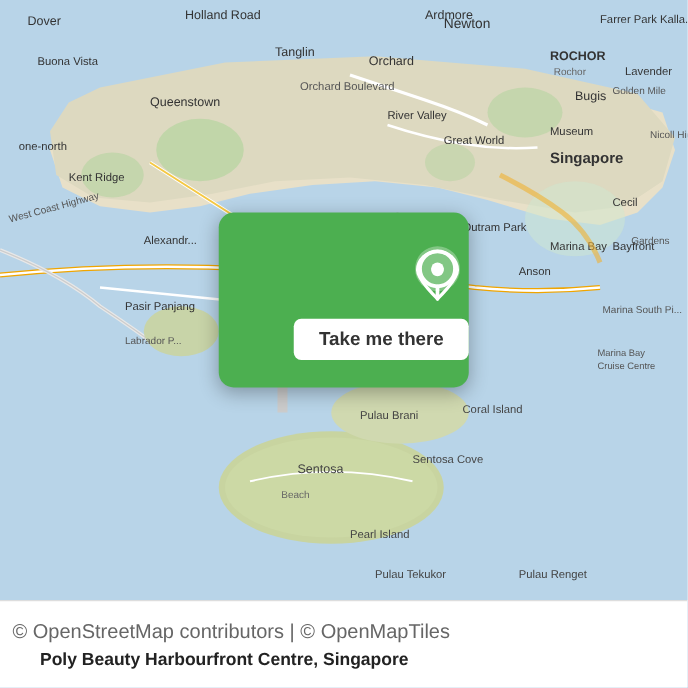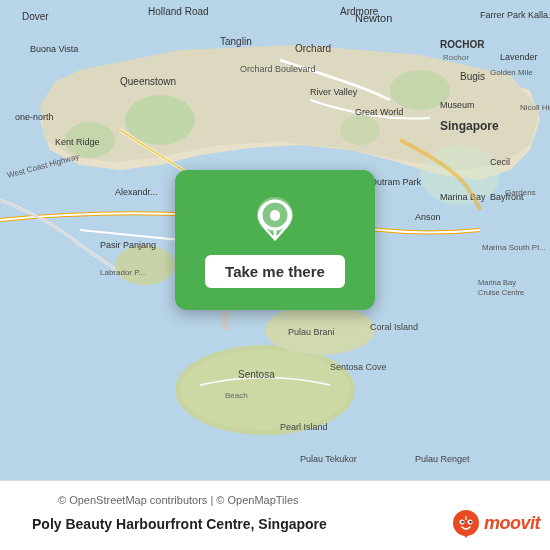--- a/index.html
+++ b/index.html
@@ -26,21 +26,21 @@
       position: absolute;
       top: 50%;
       left: 50%;
       transform: translate(-50%, -50%);
       background-color: #4caf50;
       border-radius: 12px;
       width: 200px;
       height: 140px;
       display: flex;
       flex-direction: column;
-      align-items: center;
+      align-items: flex-end;
       justify-content: center;
       box-shadow: 0 4px 15px rgba(0,0,0,0.3);
       z-index: 10;
     }
 
     #pin-icon {
       width: 50px;
       height: 50px;
       margin-bottom: 12px;
     }
@@ -63,24 +63,23 @@
       height: 70px;
       background: white;
       border-top: 1px solid #ddd;
       display: flex;
       flex-direction: column;
       justify-content: center;
       padding: 4px 10px;
     }
 
     #attribution {
-      font-size: 11px;
+      font-size: 16px;
       color: #666;
       margin-bottom: 4px;
-      margin-left: 48px;
     }
 
     #bottom-row {
       display: flex;
       align-items: center;
       justify-content: space-between;
     }
 
     #place-name {
       font-size: 14px;
@@ -262,33 +261,14 @@
     </svg>
 
     <button id="take-me-there-btn">Take me there</button>
   </div>
 </div>
 
 <div id="bottom-bar">
   <div id="attribution">© OpenStreetMap contributors | © OpenMapTiles</div>
   <div id="bottom-row">
     <span id="place-name">Poly Beauty Harbourfront Centre, Singapore</span>
-    <div id="moovit-logo">
-
-      <svg id="moovit-icon" viewBox="0 0 28 28" xmlns="http://www.w3.org/2000/svg">
-        <circle cx="14" cy="13" r="13" fill="#e84b23"></circle>
-
-        <circle cx="10" cy="12" r="2.5" fill="white"></circle>
-        <circle cx="18" cy="12" r="2.5" fill="white"></circle>
-        <circle cx="10.5" cy="12" r="1.2" fill="#333"></circle>
-        <circle cx="18.5" cy="12" r="1.2" fill="#333"></circle>
-
-        <path d="M 10 17 Q 14 21 18 17" stroke="white" stroke-width="1.5" fill="none" stroke-linecap="round"></path>
-
-        <circle cx="14" cy="4" r="2" fill="#e84b23"></circle>
-        <line x1="14" y1="6" x2="14" y2="10" stroke="white" stroke-width="1.2"></line>
-
-        <polygon points="11,24 14,28 17,24" fill="#e84b23"></polygon>
-      </svg>
-      <span id="moovit-text">moovit</span>
-    </div>
   </div>
 </div>
 
 </body></html>

